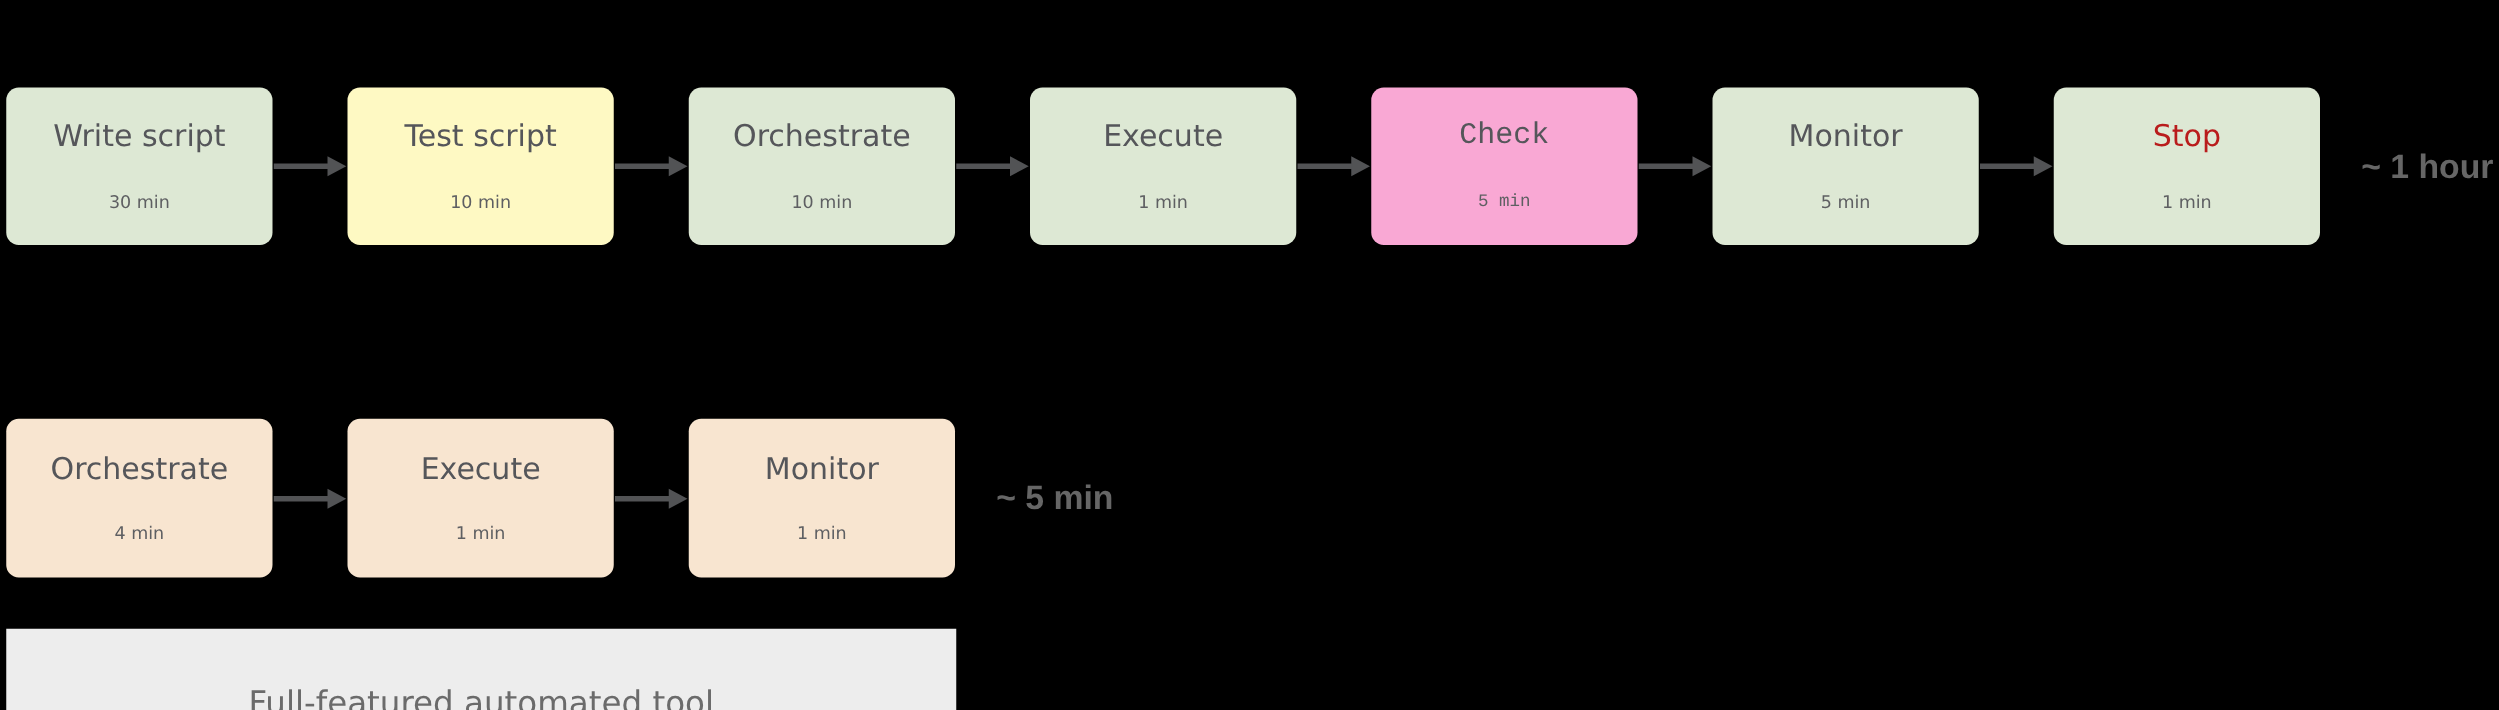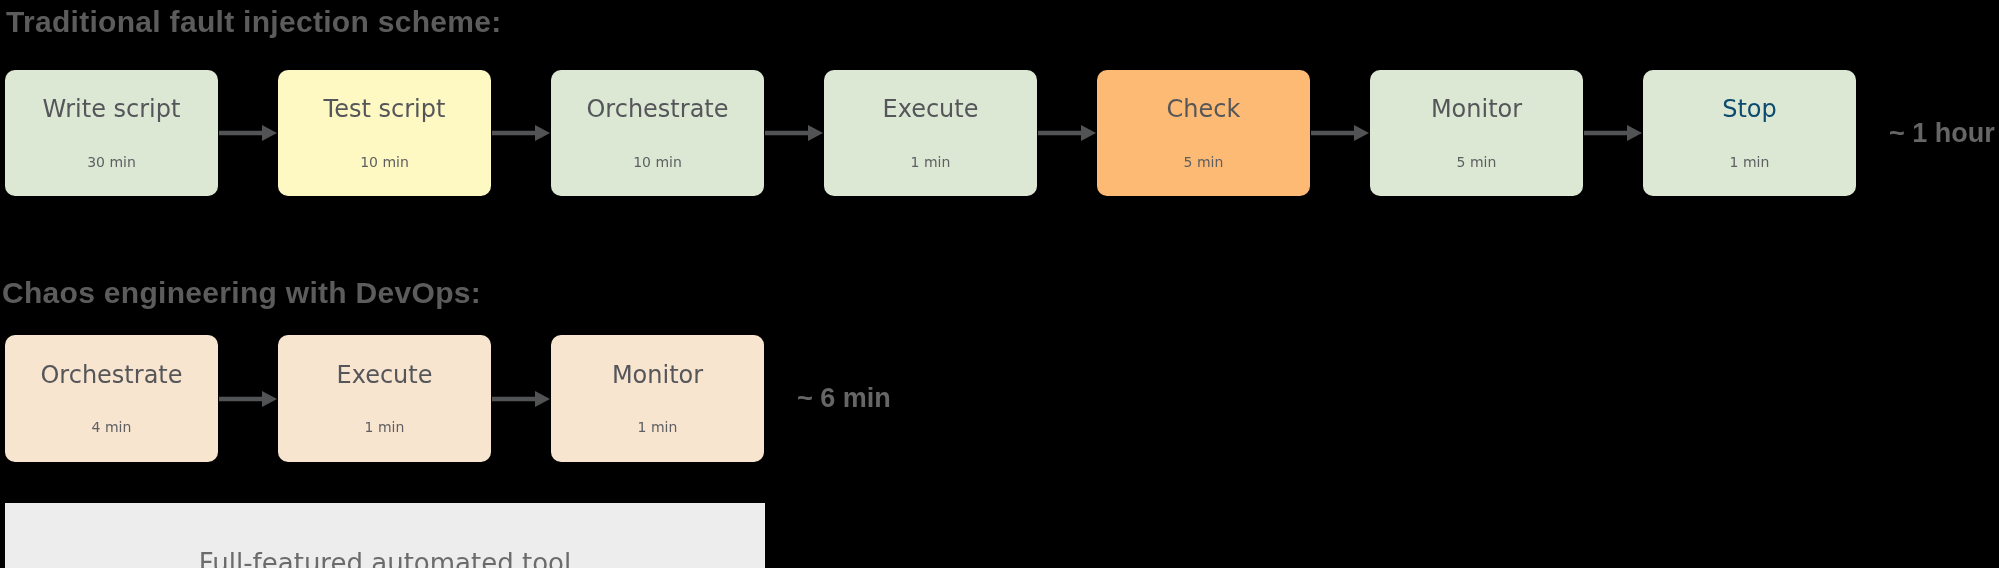--- a/index.html
+++ b/index.html
@@ -33,21 +33,20 @@
     position:absolute;left:5px;top:503px;width:760px;height:75px;
     display:flex;align-items:flex-end;justify-content:center;
   }
   .footer-label{font-size:26px;color:#6b6b6b;white-space:nowrap;}
 </style>
 </head>
 <body>
 
 <div class="canvas">
 
-  <div class="heading" id="title1">Traditional fault injection scheme:</div>
 
   <div class="flow-row" id="row1">
       <div class="step-box" style="background: rgb(221, 232, 212);">
         <div class="step-label" style="color: rgb(85, 86, 90);">Write script</div>
         <div class="step-time">30 min</div>
       </div>
       <svg viewBox="0 0 60 24" width="60" height="24" class="arrow">
         <line x1="1" y1="12" x2="46" y2="12" stroke="#525355" stroke-width="4.5"></line>
         <polygon points="44,4 59,12 44,20" fill="#525355"></polygon>
       </svg>
@@ -68,44 +67,43 @@
         <polygon points="44,4 59,12 44,20" fill="#525355"></polygon>
       </svg>
       <div class="step-box" style="background: rgb(221, 232, 212);">
         <div class="step-label" style="color: rgb(85, 86, 90);">Execute</div>
         <div class="step-time">1 min</div>
       </div>
       <svg viewBox="0 0 60 24" width="60" height="24" class="arrow">
         <line x1="1" y1="12" x2="46" y2="12" stroke="#525355" stroke-width="4.5"></line>
         <polygon points="44,4 59,12 44,20" fill="#525355"></polygon>
       </svg>
-      <div class="step-box" style="background: #fdba74;">
+      <div class="step-box" style="background: #f9a8d4; font-family: Liberation Mono, monospace;">
         <div class="step-label" style="color: rgb(85, 86, 90);">Check</div>
         <div class="step-time">5 min</div>
       </div>
       <svg viewBox="0 0 60 24" width="60" height="24" class="arrow">
         <line x1="1" y1="12" x2="46" y2="12" stroke="#525355" stroke-width="4.5"></line>
         <polygon points="44,4 59,12 44,20" fill="#525355"></polygon>
       </svg>
       <div class="step-box" style="background: rgb(221, 232, 212);">
         <div class="step-label" style="color: rgb(85, 86, 90);">Monitor</div>
         <div class="step-time">5 min</div>
       </div>
       <svg viewBox="0 0 60 24" width="60" height="24" class="arrow">
         <line x1="1" y1="12" x2="46" y2="12" stroke="#525355" stroke-width="4.5"></line>
         <polygon points="44,4 59,12 44,20" fill="#525355"></polygon>
       </svg>
       <div class="step-box" style="background: rgb(221, 232, 212);">
-        <div class="step-label" style="color: #0c4a6e;">Stop</div>
+        <div class="step-label" style="color: #b91c1c;">Stop</div>
         <div class="step-time">1 min</div>
       </div>
     <div class="total-label">~ 1 hour</div>
   </div>
 
-  <div class="heading" id="title2">Chaos engineering with DevOps:</div>
 
   <div class="flow-row" id="row2">
       <div class="step-box" style="background: rgb(248, 229, 208);">
         <div class="step-label" style="color: rgb(85, 86, 90);">Orchestrate</div>
         <div class="step-time">4 min</div>
       </div>
       <svg viewBox="0 0 60 24" width="60" height="24" class="arrow">
         <line x1="1" y1="12" x2="46" y2="12" stroke="#525355" stroke-width="4.5"></line>
         <polygon points="44,4 59,12 44,20" fill="#525355"></polygon>
       </svg>
@@ -114,20 +112,20 @@
         <div class="step-time">1 min</div>
       </div>
       <svg viewBox="0 0 60 24" width="60" height="24" class="arrow">
         <line x1="1" y1="12" x2="46" y2="12" stroke="#525355" stroke-width="4.5"></line>
         <polygon points="44,4 59,12 44,20" fill="#525355"></polygon>
       </svg>
       <div class="step-box" style="background: rgb(248, 229, 208);">
         <div class="step-label" style="color: rgb(85, 86, 90);">Monitor</div>
         <div class="step-time">1 min</div>
       </div>
-    <div class="total-label">~ 6 min</div>
+    <div class="total-label">~ 5 min</div>
   </div>
 
   <div class="footer-bar" id="footerBar" style="background: rgb(237, 237, 237);">
     <span class="footer-label">Full-featured automated tool</span>
   </div>
 
 </div>
 
 </body></html>

